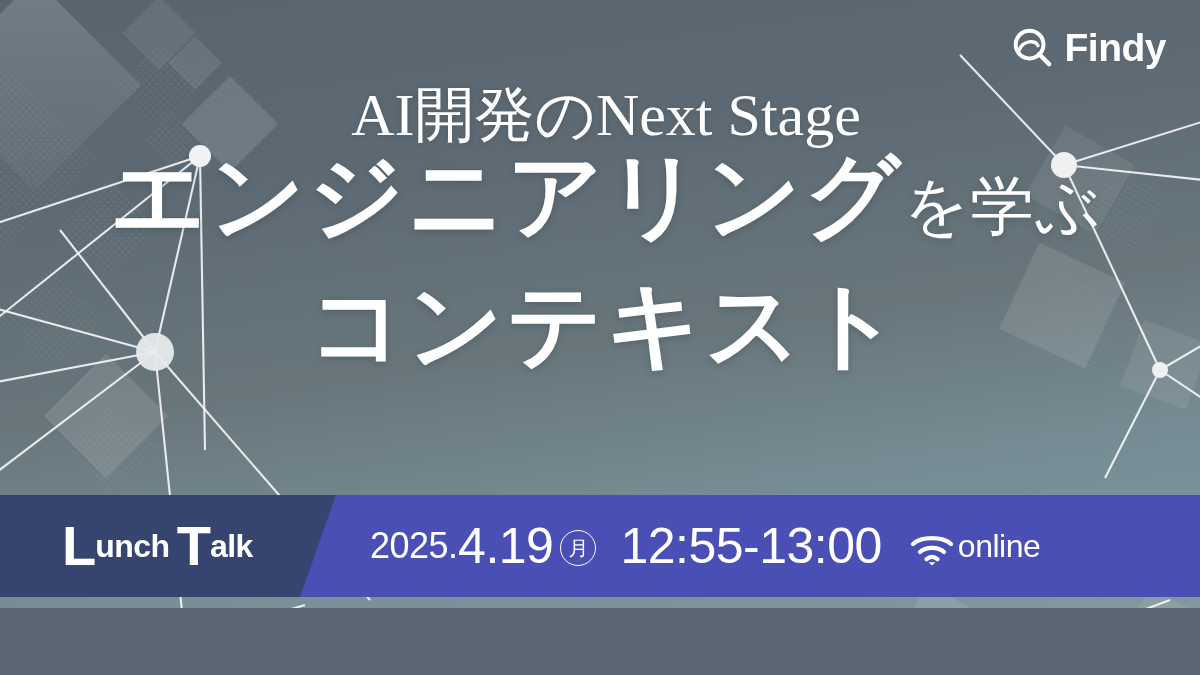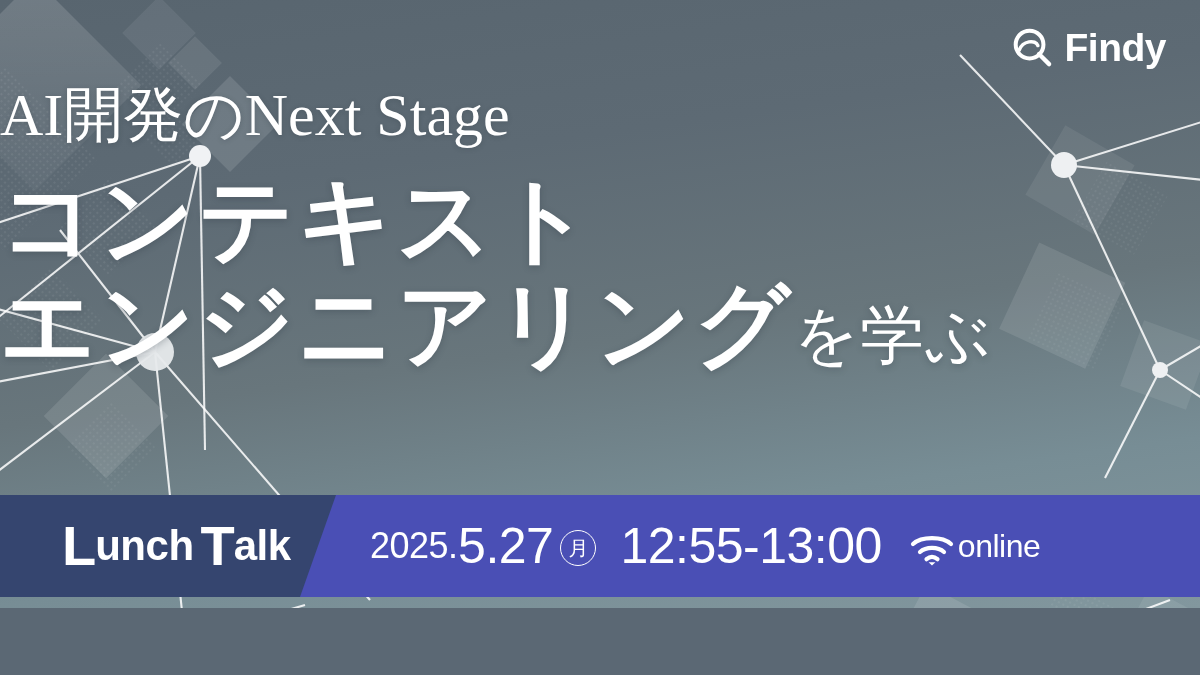--- a/index.html
+++ b/index.html
@@ -32,21 +32,22 @@
     color:#ffffff;
     font-size:39px;
     font-weight:bold;
     letter-spacing:-0.5px;
     line-height:1;
   }
 
   
   .headline {
     position:absolute;
-    left:0; right:0; top:84px;
+    left:12px; right:0; top:84px;
+    text-align:center;
     z-index:5;
   }
   .kicker {
     font-family:"Liberation Serif", serif;
     color:#ffffff;
     font-size:60px;
     line-height:1.05;
     letter-spacing:0px;
     text-shadow:0 1px 5px rgba(40,50,60,0.25);
   }
@@ -80,21 +81,21 @@
   .brandlabel {
     position:absolute;
     left:62px; top:0; height:102px;
     display:flex; align-items:center;
     color:#ffffff;
     font-weight:bold;
     line-height:1;
     z-index:2;
   }
   .brandlabel .cap { font-size:56px; letter-spacing:-1px; }
-  .brandlabel .rest { font-size:42px; letter-spacing:-0.5px; }
+  .brandlabel .rest { font-size:32px; letter-spacing:-0.5px; }
   .brandlabel .gap { display:inline-block; width:7px; }
 
   .meta {
     position:absolute;
     left:370px; top:0; height:102px;
     display:flex; align-items:center;
     color:#ffffff;
     z-index:2;
     white-space:nowrap;
   }
@@ -201,42 +202,42 @@
     <svg class="logo-mark" viewBox="0 0 44 44">
       <circle cx="19" cy="19" r="14.2" fill="none" stroke="#ffffff" stroke-width="4.1"></circle>
       <path d="M8.5 24.5 C12 15 25 13.5 27.5 20" fill="none" stroke="#ffffff" stroke-width="3.6" stroke-linecap="round"></path>
       <path d="M28.6 28.6 L39 39" stroke="#ffffff" stroke-width="4.4" stroke-linecap="round"></path>
     </svg>
     <span class="logo-text">Findy</span>
   </div>
 
   <div class="headline">
     <div class="kicker">AI開発のNext Stage</div>
+    <div class="main-line line2"><span>エンジニアリング</span><span class="suffix">を学ぶ</span></div>
     <div class="main-line line1">コンテキスト</div>
-    <div class="main-line line2"><span>エンジニアリング</span><span class="suffix">を学ぶ</span></div>
   </div>
 
   <div class="infobar">
     <svg class="bar-bg" viewBox="0 0 1200 102" preserveAspectRatio="none">
       <rect x="0" y="0" width="1200" height="102" fill="#4a4fb5"></rect>
       <polygon points="0,0 336,0 300,102 0,102" fill="#35456f"></polygon>
     </svg>
 
     <div class="brandlabel">
       <span class="cap">L</span>
         <span class="rest">unch</span>
         <span class="gap"></span>
         <span class="cap">T</span>
         <span class="rest">alk</span>
     </div>
 
     <div class="meta">
       <span class="year">2025</span>
         <span class="dot">.</span>
-        <span class="md">5.27</span>
+        <span class="md">4.19</span>
       <span class="dow">月</span>
       <span class="time">12:55-13:00</span>
       <svg class="wifi" width="46" height="34" viewBox="0 0 46 34">
         <path d="M4 11 C12.5 3.2 33.5 3.2 42 11" fill="none" stroke="#ffffff" stroke-width="4.2" stroke-linecap="round"></path>
         <path d="M11 19 C17 13.6 29 13.6 35 19" fill="none" stroke="#ffffff" stroke-width="4.2" stroke-linecap="round"></path>
         <path d="M17.5 26.2 C21 23.2 25 23.2 28.5 26.2" fill="none" stroke="#ffffff" stroke-width="4.2" stroke-linecap="round"></path>
         <path d="M23 32.5 L19.6 29.2 L26.4 29.2 Z" fill="#ffffff"></path>
       </svg>
       <span class="place">online</span>
     </div>

